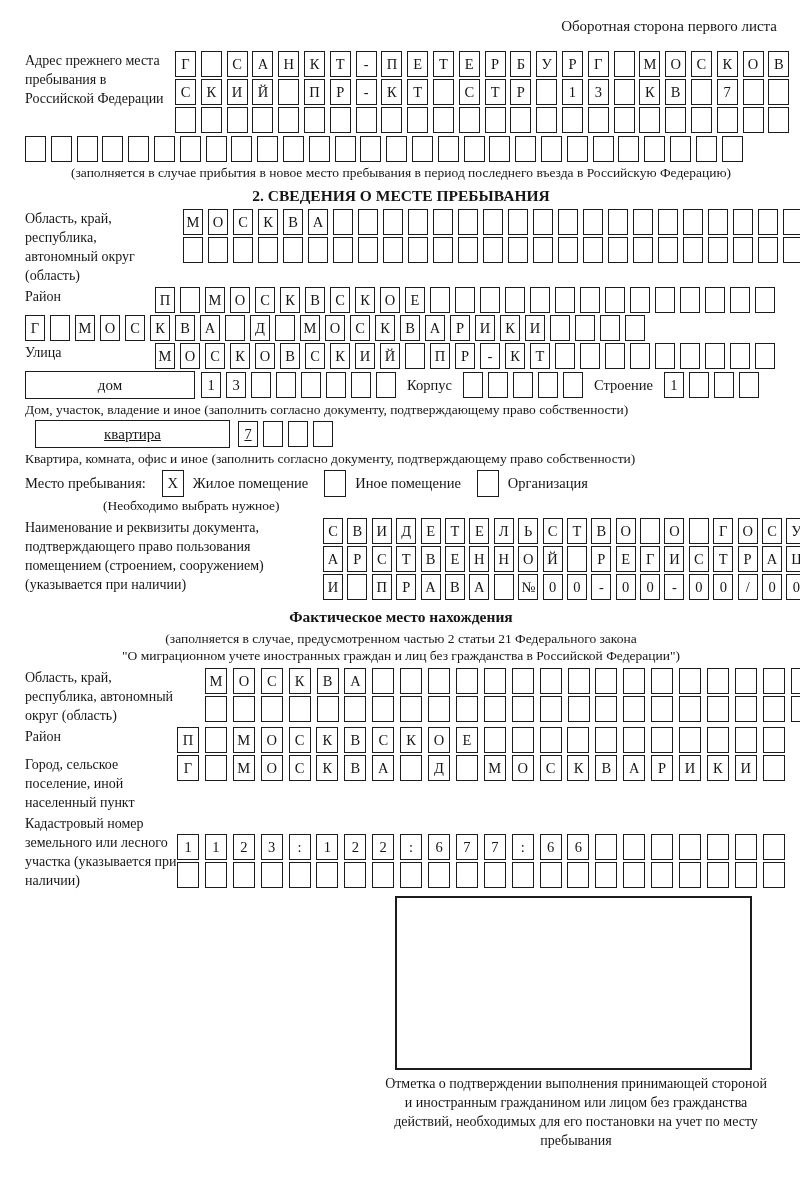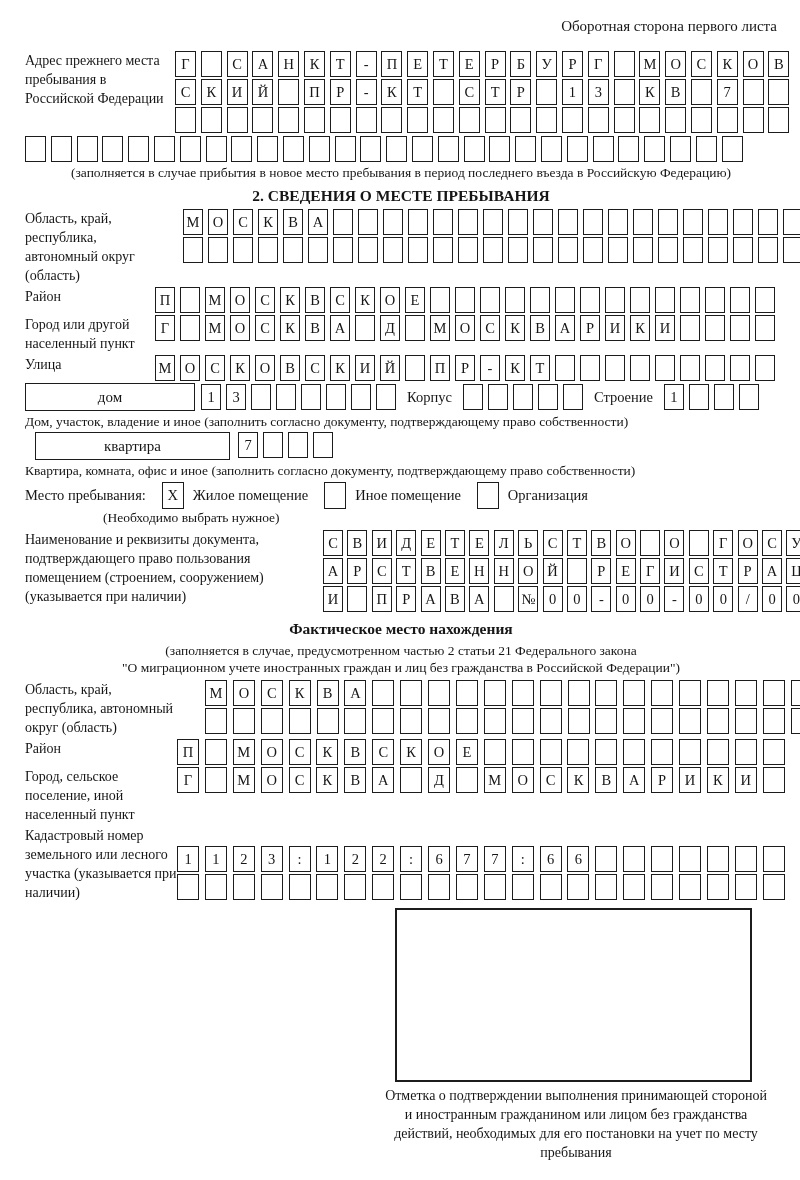--- a/index.html
+++ b/index.html
@@ -249,21 +249,20 @@
         <span class="cbox"></span>
         <span class="cbox"></span>
         <span class="cbox"></span>
         <span class="cbox"></span>
         <span class="cbox"></span>
         <span class="cbox"></span>
       </div>
   </div>
 
   <div class="frow mt2">
-    <div class="flabel w130">Город или другой населенный пункт</div>
     <div class="boxes boxes-b">
         <span class="cbox">Г</span>
         <span class="cbox"></span>
         <span class="cbox">М</span>
         <span class="cbox">О</span>
         <span class="cbox">С</span>
         <span class="cbox">К</span>
         <span class="cbox">В</span>
         <span class="cbox">А</span>
         <span class="cbox"></span>
@@ -340,21 +339,21 @@
     <div class="inline-lbl">Строение</div>
     <div class="boxes boxes-b">
         <span class="cbox">1</span>
         <span class="cbox"></span>
         <span class="cbox"></span>
         <span class="cbox"></span>
       </div>
   </div>
   <div class="note mt2">Дом, участок, владение и иное (заполнить согласно документу, подтверждающему право собственности)</div>
 
-  <div class="frow mt2" style="align-items:flex-start;">
+  <div class="frow mt2" style="align-items:center;text-decoration:underline;">
     <div class="namedrect" style="width:195px;margin-left:10px;">квартира</div>
     <div class="boxes boxes-b" style="margin-left:8px;">
         <span class="cbox">7</span>
         <span class="cbox"></span>
         <span class="cbox"></span>
         <span class="cbox"></span>
       </div>
   </div>
   <div class="note mt2">Квартира, комната, офис и иное (заполнить согласно документу, подтверждающему право собственности)</div>
 

